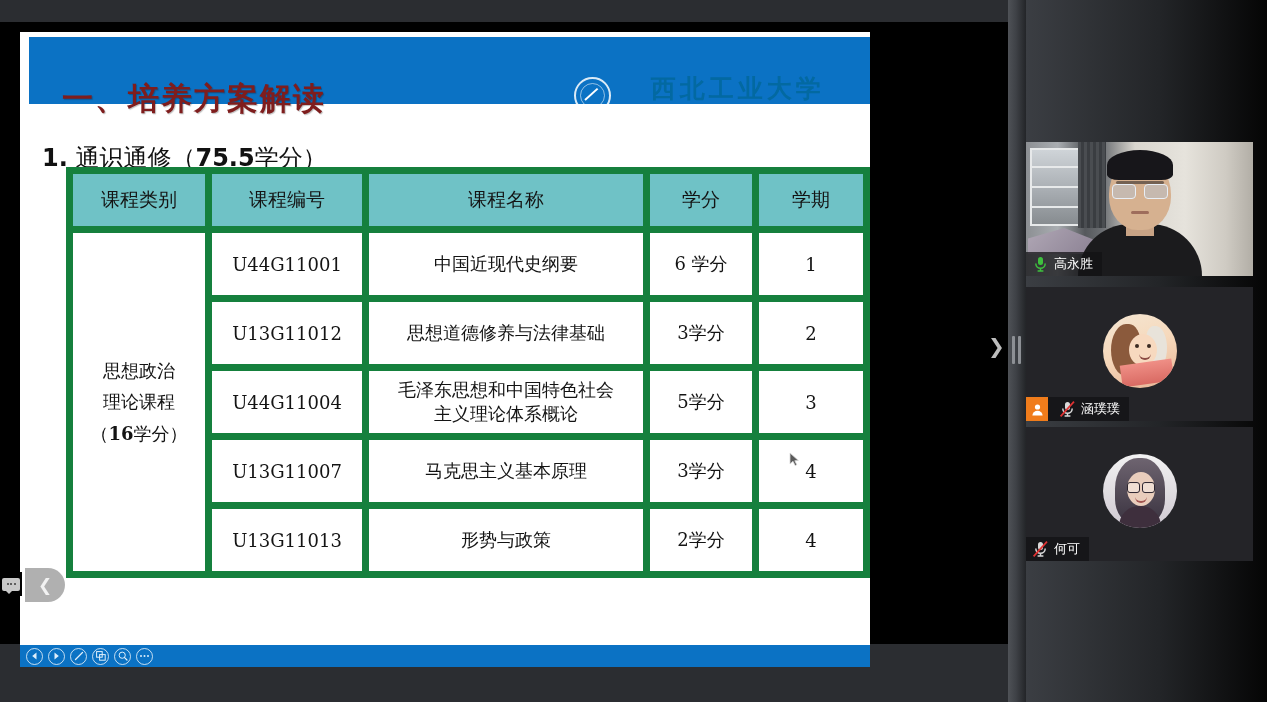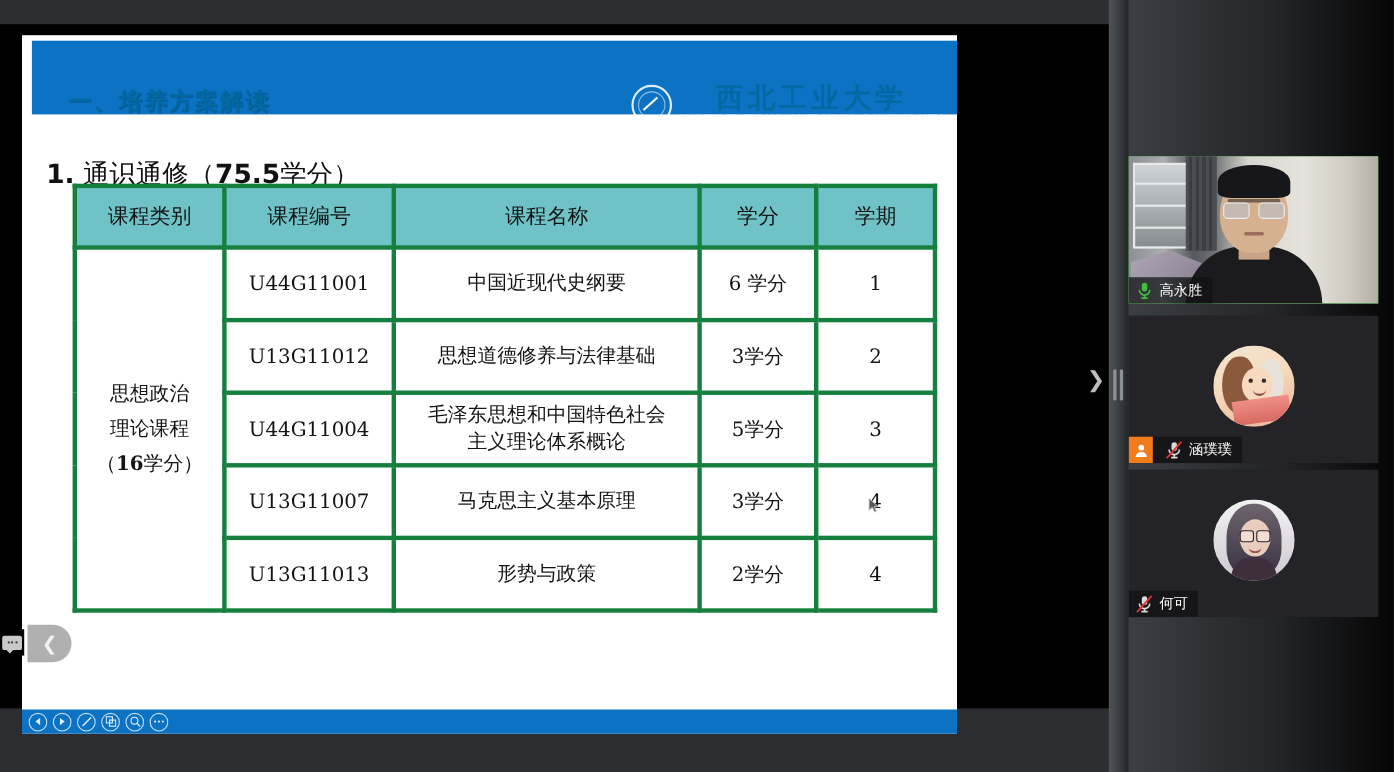--- a/index.html
+++ b/index.html
@@ -24,21 +24,21 @@
   #slide{
     position:absolute;left:20px;top:32px;width:850px;height:635px;
     background:#ffffff;overflow:hidden;
   }
   .slide-banner{
     position:absolute;left:9px;top:5px;width:841px;height:67px;
     background:#0b72c4;
   }
   .slide-title{
     position:absolute;left:42px;top:46px;
-    color:#0369a1;font-size:21px;font-weight:bold;letter-spacing:2px;
+    color:#7f1d1d;font-size:31px;font-weight:bold;letter-spacing:2px;
     font-family:Liberation Serif, serif;
     text-shadow:1px 1px 1px rgba(0,0,0,.25);
     white-space:nowrap;
   }
   
   .logo-wrap{
     position:absolute;right:13px;top:44px;
     display:flex;align-items:center;gap:7px;
   }
   .logo-seal{
@@ -72,21 +72,21 @@
   }
   .slide-subtitle .b{font-weight:bold;}
 
   
   table.course{
     position:absolute;left:46px;top:135px;
     border-collapse:collapse;
     table-layout:fixed;
   }
   table.course td,table.course th{
-    border:4px solid #15803d;
+    border:7px solid #15803d;
     text-align:center;vertical-align:middle;
     font-family:"DejaVu Serif","Liberation Serif",serif;
     color:#141414;font-weight:normal;
     padding:0 2px;
   }
   table.course thead th{
     background:#6fc2c6;height:52px;font-size:19px;
   }
   table.course tbody td{height:62px;font-size:18px;background:#fff;}
   td.catcell{font-size:18px;line-height:1.75;}

